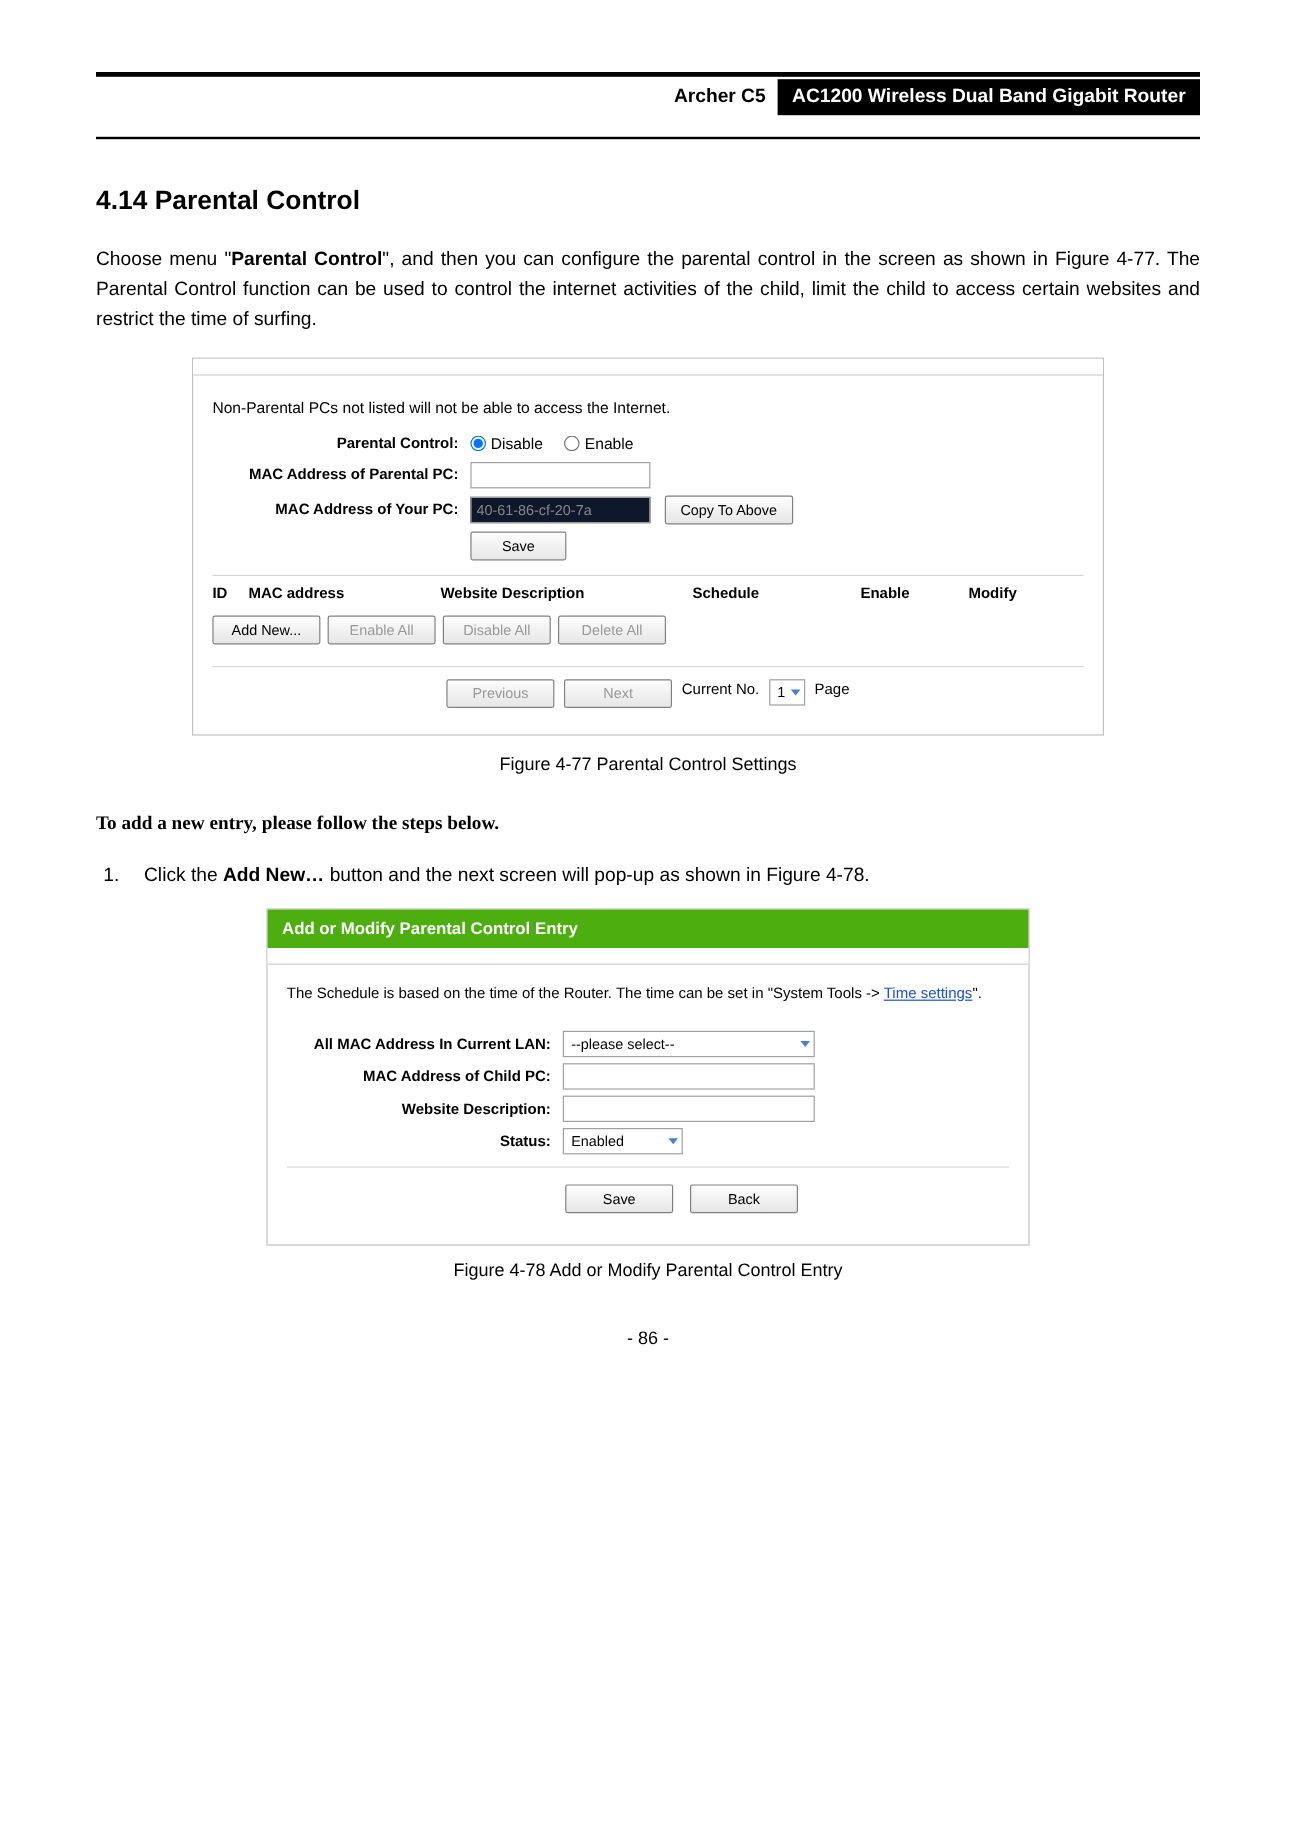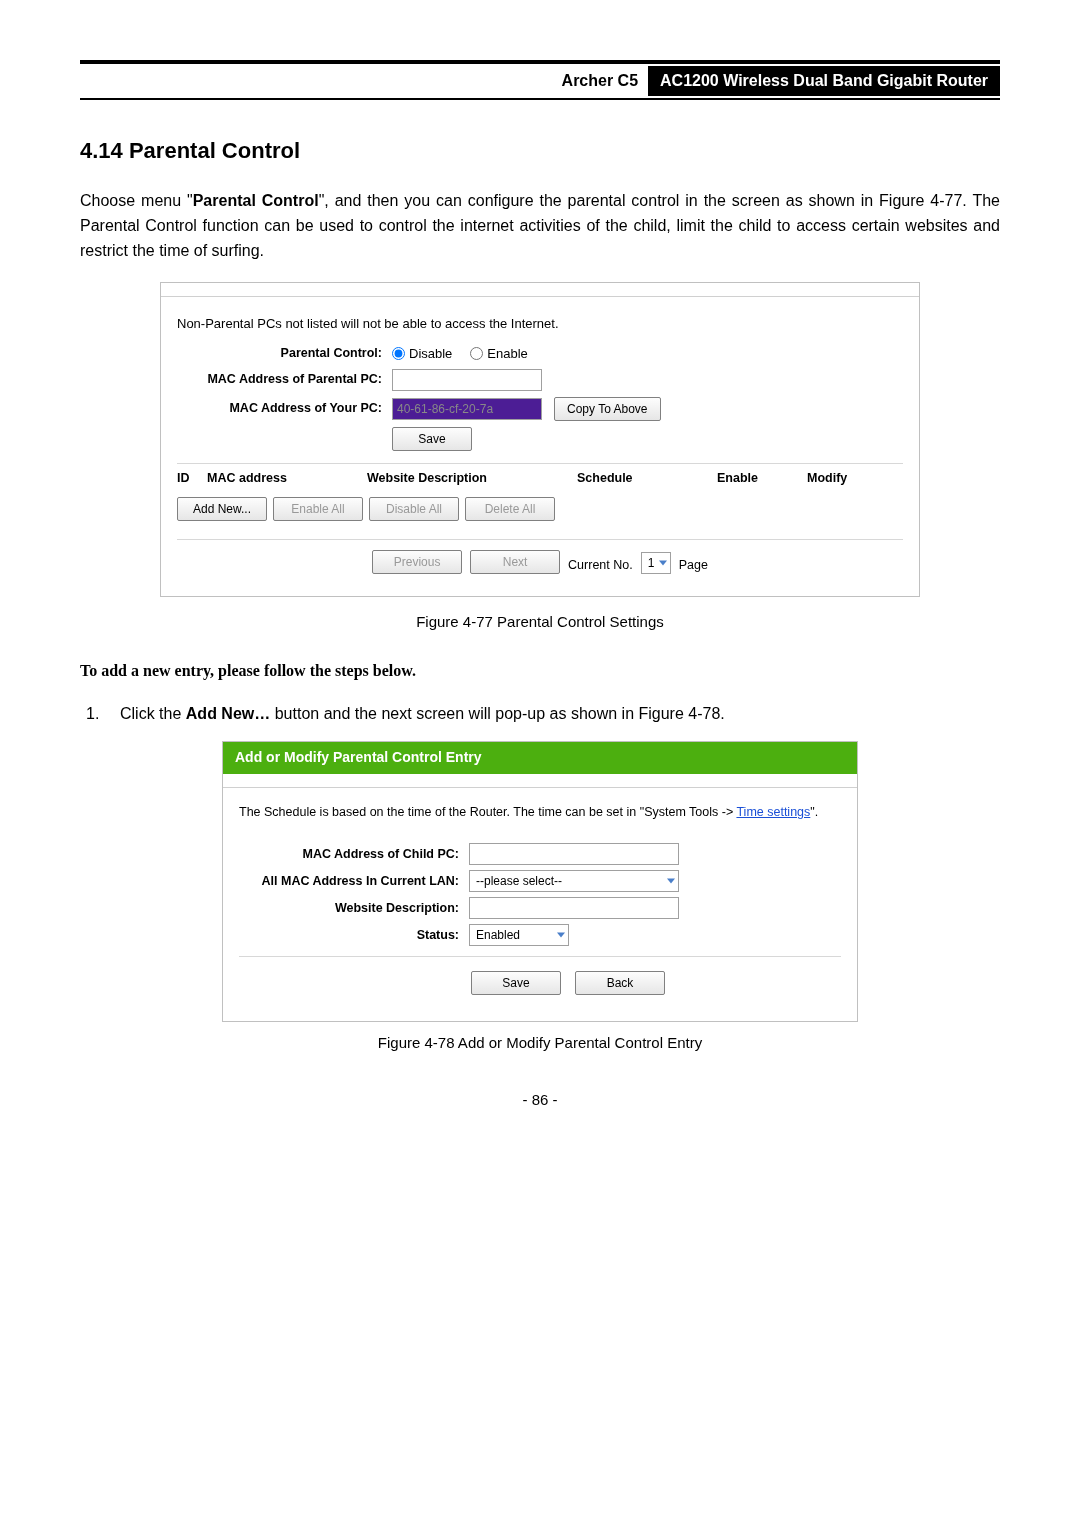--- a/index.html
+++ b/index.html
@@ -13,21 +13,21 @@
       font-size: 15px;
       line-height: 1.4;
     }
     .page-header-line {
       border-top: 4px solid #000;
       margin-bottom: 2px;
     }
     .page-header-bar {
       display: flex;
       justify-content: flex-end;
-      margin-bottom: 2px;
+      margin-bottom: 18px;
     }
     .model-label {
       font-weight: bold;
       font-size: 16px;
       padding: 4px 10px;
       color: #000;
     }
     .router-title {
       background: #000;
       color: #fff;
@@ -92,21 +92,21 @@
       padding-right: 10px;
     }
     .txt-input {
       border: 1px solid #a0a0a0;
       height: 22px;
       padding: 0 4px;
       font-size: 12px;
       background: #fff;
     }
     .txt-input.readonly {
-      background: #4c1d95;
+      background: #0f172a;
       color: #888;
     }
     .btn {
       border: 1px solid #808080;
       background: linear-gradient(#fdfdfd,#e6e6e6);
       height: 24px;
       font-size: 12px;
       padding: 0 12px;
       border-radius: 2px;
       cursor: pointer;
@@ -133,21 +133,21 @@
       padding: 6px 0;
     }
     .btn-row {
       display: flex;
       gap: 6px;
       padding: 4px 0 10px 0;
     }
     .pager-row {
       display: flex;
       justify-content: center;
-      align-items: flex-end;
+      align-items: flex-start;
       gap: 8px;
       padding: 10px 0 8px 0;
       font-size: 12.5px;
       border-top: 1px solid #d8d8d8;
       margin-top: 8px;
     }
     .sel-wrap {
       position: relative;
       display: inline-block;
     }
@@ -313,32 +313,32 @@
 
 <div class="figure-box figure2">
   <div class="figure-header">Add or Modify Parental Control Entry</div>
   <div class="figure-sep"></div>
   <div class="figure-body">
     <div style="font-size:12.5px;margin:4px 0 22px 0">
       <span>The Schedule is based on the time of the Router. The time can be set in "System Tools -&gt; </span><span class="link-blue">Time settings</span><span>".</span>
     </div>
 
     <div class="form-row">
-      <div class="form-label-wide">MAC Address of Child PC:</div>
-      <input class="txt-input" style="width: 210px;">
-    </div>
-
-    <div class="form-row">
       <div class="form-label-wide">All MAC Address In Current LAN:</div>
       <span class="sel-wrap">
         <span class="sel-box" style="width:210px">--please select--</span>
       </span>
     </div>
 
     <div class="form-row">
+      <div class="form-label-wide">MAC Address of Child PC:</div>
+      <input class="txt-input" style="width: 210px;">
+    </div>
+
+    <div class="form-row">
       <div class="form-label-wide">Website Description:</div>
       <input class="txt-input" style="width: 210px;">
     </div>
 
 
 
     <div class="form-row">
       <div class="form-label-wide">Status:</div>
       <span class="sel-wrap">
         <span class="sel-box" style="width:100px">Enabled</span>

